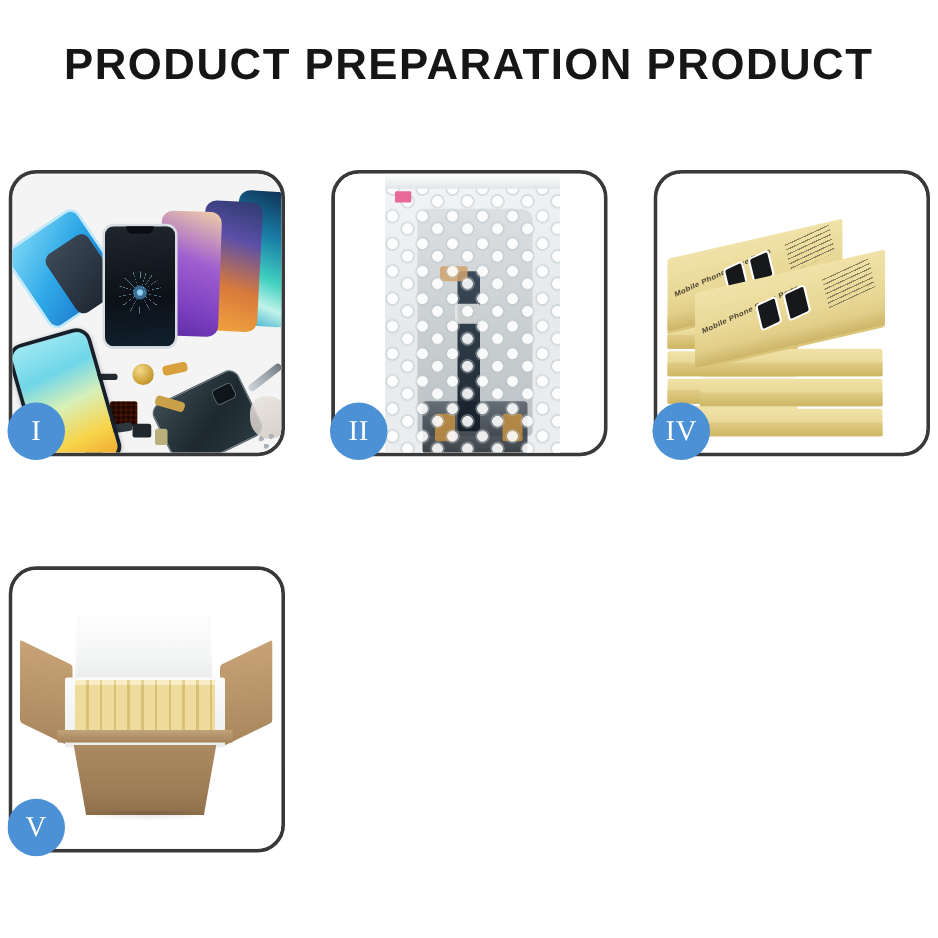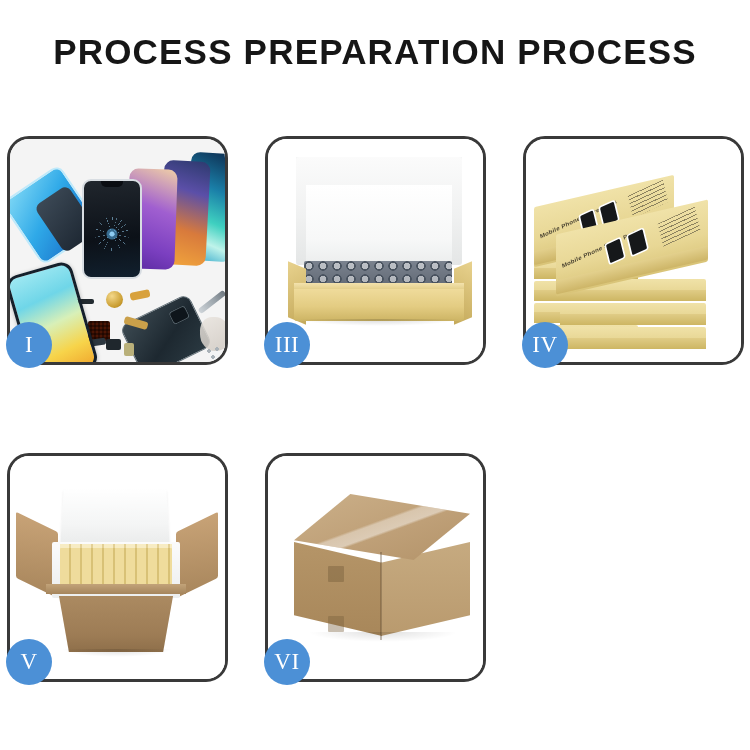--- a/index.html
+++ b/index.html
@@ -385,21 +385,21 @@
   .sb-tab-b { position:absolute; left: 60px; top: 160px; width: 16px; height: 16px; background: rgba(120,95,60,.4); border-radius:1px; }
   .sb-shadow {
     position:absolute; left: 40px; top: 176px; width: 150px; height: 10px;
     background: radial-gradient(ellipse at 50% 0%, rgba(0,0,0,.12), transparent 70%);
   }
 </style>
 </head>
 <body>
 
 <div id="header">
-  <div id="page-title">PROCESS PREPARATION PROCESS</div>
+  <div id="page-title">PRODUCT PREPARATION PRODUCT</div>
 </div>
 
 <div id="steps-grid">
 
   <div class="step-card">
     <div class="card-photo scene-parts">
       <div class="sp-screen sp-s1"></div>
       <div class="sp-s1b"></div>
       <div class="sp-screen sp-s5"></div>
       <div class="sp-screen sp-s4"></div>
@@ -421,36 +421,38 @@
       <div class="tiny tiny-cam"></div>
       <div class="tiny tiny-btn"></div>
       <div class="tiny tiny-tray"></div>
       <div class="tiny tiny-screen-sm"></div>
       <div class="tiny tiny-screws"></div>
       <div class="sp-bigphone"></div>
     </div>
     <div class="step-badge">I</div>
   </div>
 
-
   <div class="step-card">
-    <div class="card-photo scene-flatbox">
-      <div class="fb-lid-tab-l"></div>
-      <div class="fb-lid-tab-r"></div>
-      <div class="fb-lid"></div>
-      <div class="fb-foam"></div>
-      <div class="fb-bubble-fill"></div>
-      <div class="fb-tray-left"></div>
-      <div class="fb-tray-right"></div>
-      <div class="fb-tray-rim"></div>
-      <div class="fb-tray-front"></div>
-      <div class="fb-shadow"></div>
+    <div class="card-photo scene-bubble">
+      <div class="bw-bag">
+        <div class="bw-panel"></div>
+        <div class="bw-dark-bottom"></div>
+        <div class="bw-flex"></div>
+        <div class="bw-ic"></div>
+        <div class="bw-conn-a"></div>
+        <div class="bw-gold-l"></div>
+        <div class="bw-gold-r"></div>
+        <div class="bw-bubbles"></div>
+      </div>
+      <div class="bw-seal"></div>
+      <div class="bw-pink"></div>
     </div>
-    <div class="step-badge">III</div>
+    <div class="step-badge">II</div>
   </div>
+
 
   <div class="step-card">
     <div class="card-photo scene-stack">
 
       <div class="kbox" style="left:8px;  top:120px; width:104px; height:20px;">
           <div class="kbox-side"></div>
         </div>
       <div class="kbox" style="left:8px;  top:142px; width:104px; height:20px;">
           <div class="kbox-side"></div>
         </div>
@@ -498,27 +500,14 @@
       <div class="ct-inner-foam"></div>
       <div class="ct-yellow-top"></div>
       <div class="ct-yellow-stack"></div>
       <div class="ct-rim"></div>
       <div class="ct-body-front"></div>
       <div class="ct-shadow"></div>
     </div>
     <div class="step-badge">V</div>
   </div>
 
-  <div class="step-card">
-    <div class="card-photo scene-shipbox">
-      <div class="sb-left"></div>
-      <div class="sb-right"></div>
-      <div class="sb-top"></div>
-      <div class="sb-tape-top"></div>
-      <div class="sb-seam"></div>
-      <div class="sb-tab-a"></div>
-      <div class="sb-tab-b"></div>
-      <div class="sb-shadow"></div>
-    </div>
-    <div class="step-badge">VI</div>
-  </div>
 
 </div>
 
 </body></html>

